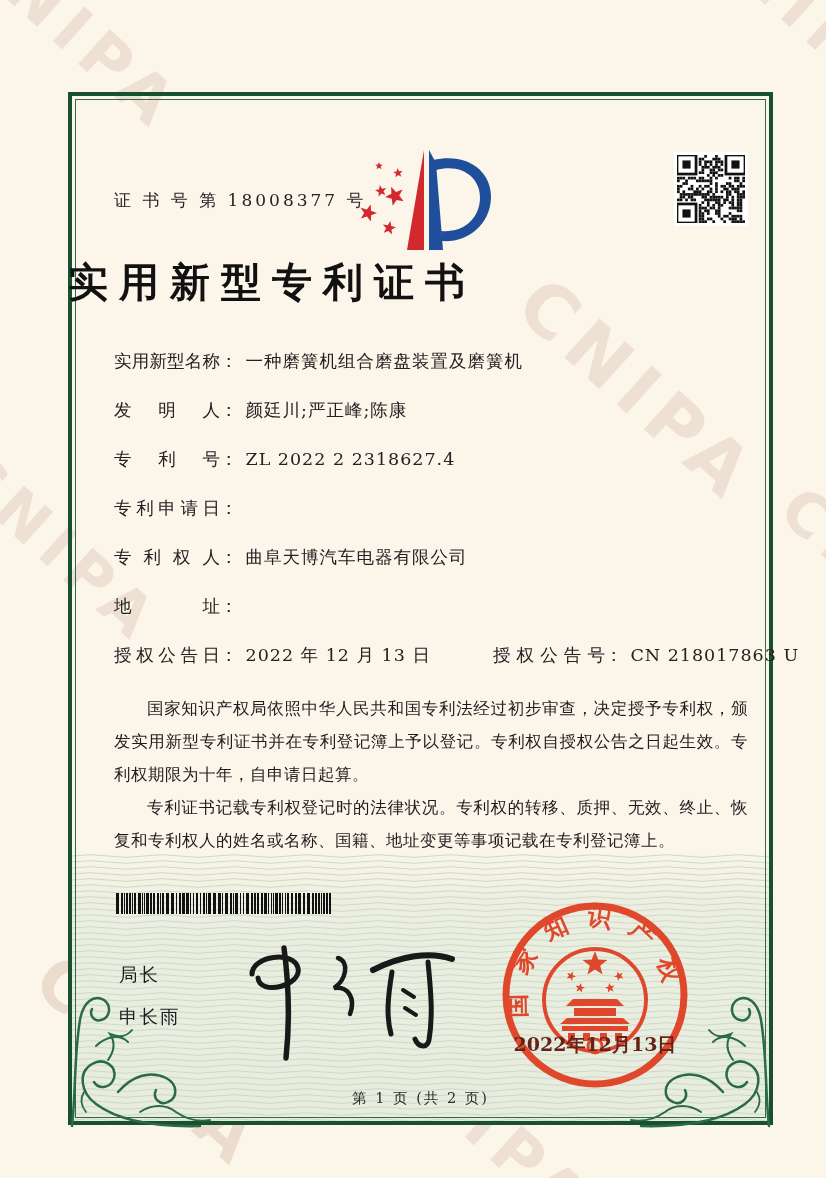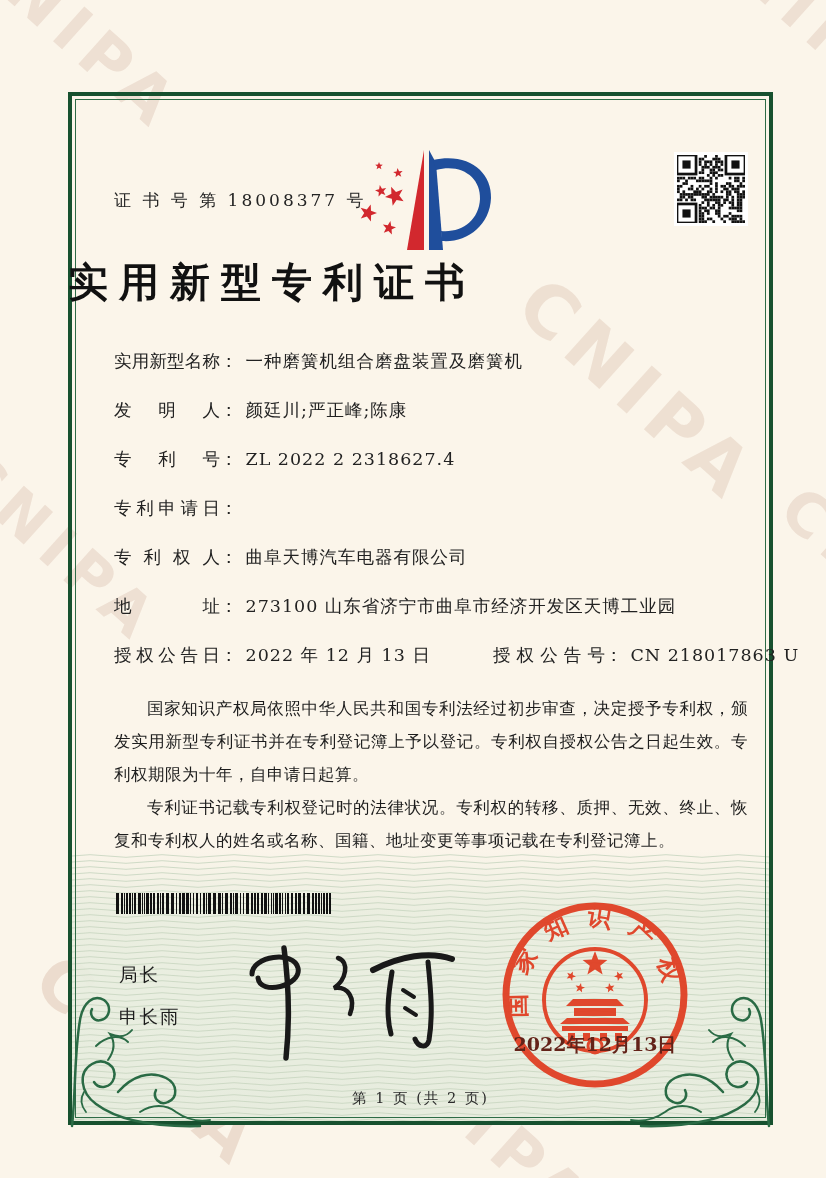--- a/index.html
+++ b/index.html
@@ -392,21 +392,20 @@
         <span class="fcolon">：</span>
     </div>
     <div class="frow">
       <span class="flabel">专利权人</span>
         <span class="fcolon">：</span>
       <span class="fvalue">曲阜天博汽车电器有限公司</span>
     </div>
     <div class="frow">
       <span class="flabel">地址</span>
         <span class="fcolon">：</span>
-      <span class="fvalue">273100 山东省济宁市曲阜市经济开发区天博工业园</span>
     </div>
     <div class="frow">
       <span class="flabel">授权公告日</span>
         <span class="fcolon">：</span>
       <span class="fvalue">2022 年 12 月 13 日</span>
       <span class="grant-no">
         <span class="flabel" style="width:112px">授权公告号</span>
           <span class="fcolon">：</span>
         <span class="fvalue">CN 218017863 U</span>
       </span>

